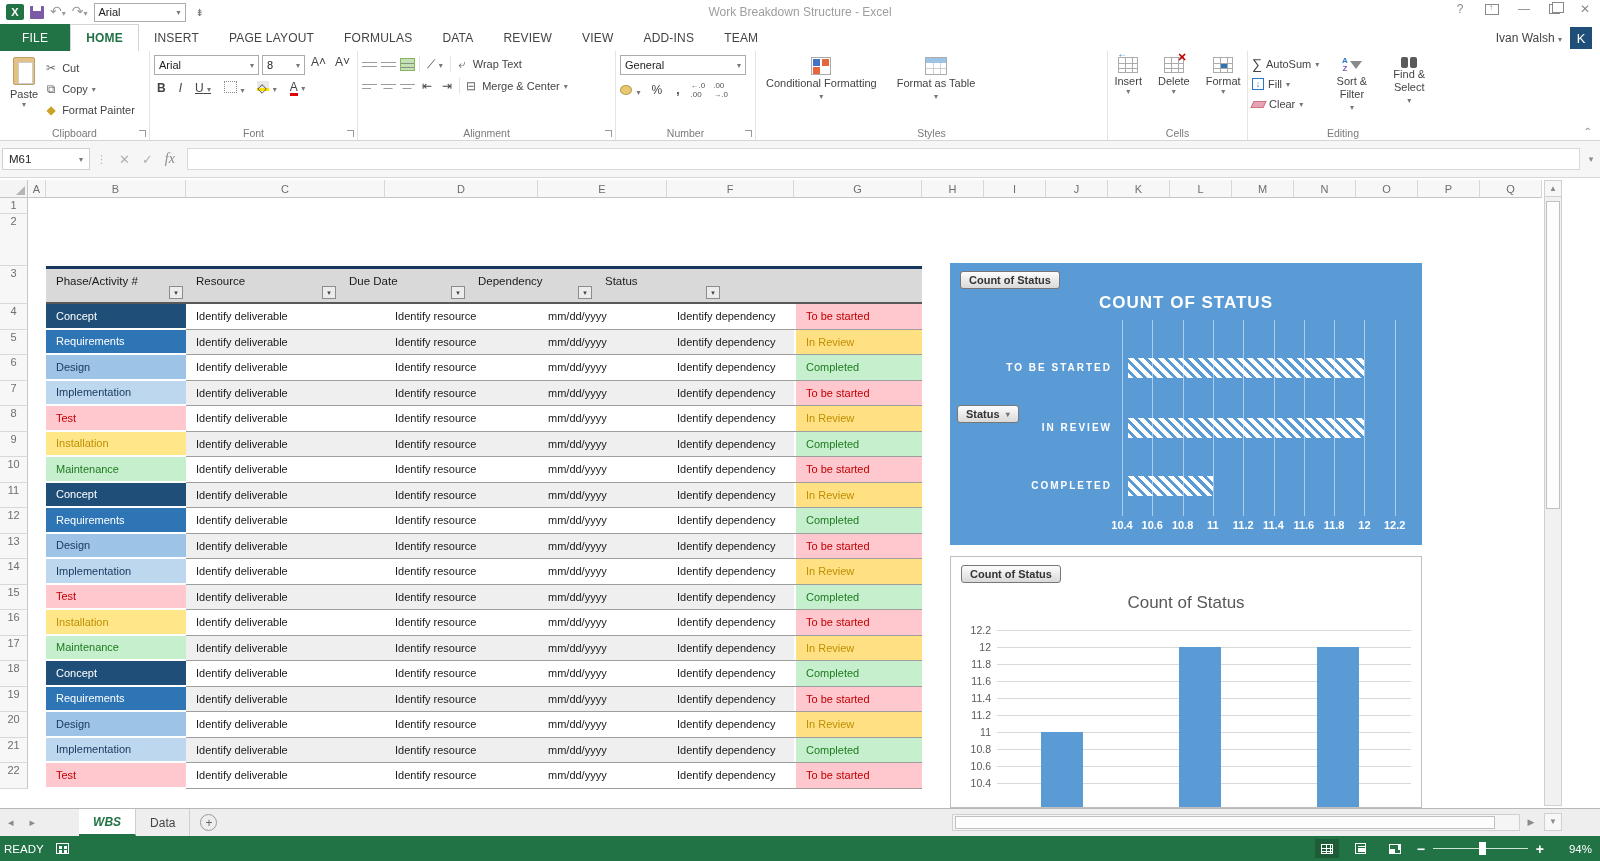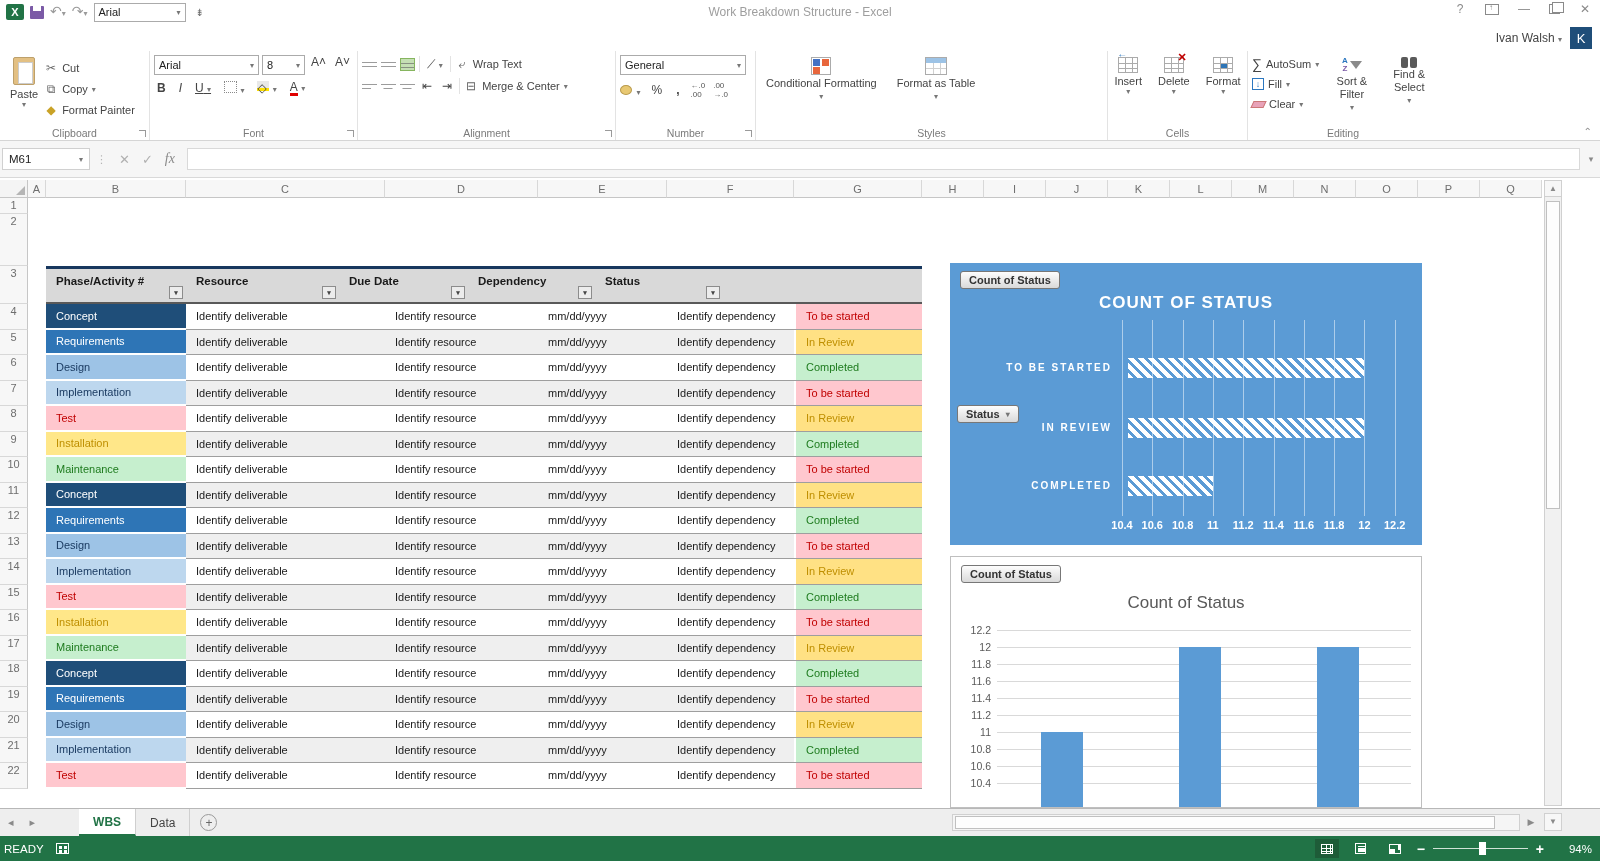--- a/index.html
+++ b/index.html
@@ -103,21 +103,21 @@
   .rowgut { position:absolute; left:0; top:20px; width:28px; }
   .rh { width:28px; border-bottom:1px solid #d8d8d8; border-right:1px solid #c6c6c6; background:#f7f7f7; color:#6e6e6e; font-size:11px; display:flex; align-items:flex-start; justify-content:center; padding-top:1px; }
   .vscroll { position:absolute; left:1544px; top:2px; width:18px; height:626px; background:#f1f1f1; border:1px solid #d0d0d0; }
   .vs-up { height:16px; background:#f7f7f7; color:#8a8a8a; font-size:8px; text-align:center; line-height:16px; border-bottom:1px solid #d0d0d0; }
   .vs-thumb { position:absolute; top:20px; left:1px; width:14px; height:308px; background:#fdfdfd; border:1px solid #c0c0c0; }
 
   .sheettitle { position:absolute; left:57px; top:42px; font-size:27px; color:#1F6398; letter-spacing:.2px; }
 
   
   .wbstable { position:absolute; left:46px; top:88px; width:876px; }
-  .thead { display:flex; height:38px; background:#D9D9D9; border-top:3px solid #17375E; border-bottom:2px solid #595959;font-weight:bold; }
+  .thead { display:flex; height:38px; background:#D9D9D9; border-top:3px solid #17375E; border-bottom:2px solid #595959; }
   .th { position:relative; font-size:11.5px; color:#1a1a1a; padding:6px 0 0 10px; }
   .filterbtn { position:absolute; right:3px; bottom:3px; width:14px; height:13px; background:#ECECEC; border:1px solid #8c8c8c; font-size:7px; color:#444; display:flex; align-items:center; justify-content:center; }
   .trow { display:flex; height:25.5px; border-bottom:1px solid #9e9e9e; }
   .trow.alt .tc { background:#EFEFEF; }
   .tc { font-size:11px; color:#1a1a1a; display:flex; align-items:center; padding-left:10px; background:#fff; }
   .tc.phase { border-bottom:2px solid #fff; margin-bottom:-1px; }
   .tc.status { border-left:2px solid #fff; }
   .ph-concept { background:#1F4E79 !important; color:#fff; }
   .ph-requirements { background:#2E75B6 !important; color:#fff; }
   .ph-design { background:#9DC3E6 !important; color:#17375E; }
@@ -140,21 +140,21 @@
   .chart2 { position:absolute; left:950px; top:378px; width:472px; height:252px; background:#fff; border:1px solid #bfbfbf; overflow:hidden; }
   .c2title { position:absolute; top:36px; left:0; right:0; text-align:center; color:#595959; font-size:17px; }
   .c2grid { position:absolute; left:46px; width:414px; height:1px; background:#D9D9D9; }
   .c2lab { position:absolute; left:0; width:40px; text-align:right; color:#595959; font-size:10.5px; margin-top:-6px; }
   .c2bar { position:absolute; width:42px; background:#5B9BD5; }
 
   
   .tabstrip { position:absolute; top:808px; left:0; width:1600px; height:28px; background:#eeeeee; border-top:1px solid #b7b7b7; display:flex; align-items:stretch; }
   .navarr { color:#8a8a8a; font-size:11px; display:flex; align-items:center; padding:0 8px; }
   .sheettab { display:flex; align-items:center; padding:0 14px; font-size:12px; color:#444; border-right:1px solid #cfcfcf; }
-  .sheettab.active { background:#fff; color:#217346; font-weight:bold; border-bottom:2px solid #217346; border-right:1px solid #cfcfcf; }
+  .sheettab.active { background:#fff; color:#217346; font-weight:bold; border-bottom:2px solid #217346; border-right:1px solid #cfcfcf;font-style:italic; }
   .addsheet { width:17px; height:17px; border:1px solid #9a9a9a; border-radius:50%; color:#666; font-size:12px; display:flex; align-items:center; justify-content:center; align-self:center; margin-left:10px; }
   .hscroll { position:absolute; left:952px; top:5px; width:568px; height:17px; background:#f5f5f5; border:1px solid #d0d0d0; }
   .hthumb { position:absolute; left:2px; top:1px; width:540px; height:13px; background:#fdfdfd; border:1px solid #c0c0c0; }
   .hsr { position:absolute; left:1522px; top:5px; width:18px; height:17px; color:#8a8a8a; font-size:9px; text-align:center; line-height:17px; }
   .vs-dn { position:absolute; left:1544px; top:4px; width:18px; height:18px; background:#f7f7f7; border:1px solid #d0d0d0; color:#8a8a8a; font-size:8px; text-align:center; line-height:16px; }
 
   
   .statusbar { position:absolute; top:836px; left:0; width:1600px; height:25px; background:#217346; color:#fff; display:flex; align-items:center; font-size:11.5px; }
   .ready { padding:0 4px; }
   .macroico { width:13px; height:11px; border:1px solid #fff; position:relative; margin-left:8px; }
@@ -196,20 +196,32 @@
     <div class="winbtns">
       <span class="wb">?</span>
       <span class="ribbonopt"></span>
       <span class="wb">—</span>
       <span class="restore"></span>
       <span class="wb">✕</span>
     </div>
   </div>
 
   <div class="tabrow">
+    <div id="ribbon-tabs" style="display:flex;">
+        <div class="rtab file">FILE</div>
+        <div class="rtab active">HOME</div>
+        <div class="rtab">INSERT</div>
+        <div class="rtab">PAGE LAYOUT</div>
+        <div class="rtab">FORMULAS</div>
+        <div class="rtab">DATA</div>
+        <div class="rtab">REVIEW</div>
+        <div class="rtab">VIEW</div>
+        <div class="rtab">ADD-INS</div>
+        <div class="rtab">TEAM</div>
+      </div>
     <div class="userarea">
       <span class="username"><span>Ivan Walsh</span> <span class="dd">▾</span></span>
       <span class="avatar">K</span>
     </div>
   </div>
 
   <div class="ribbon">
 
     <div class="rgroup" style="width:150px">
       <div style="display:flex;">

